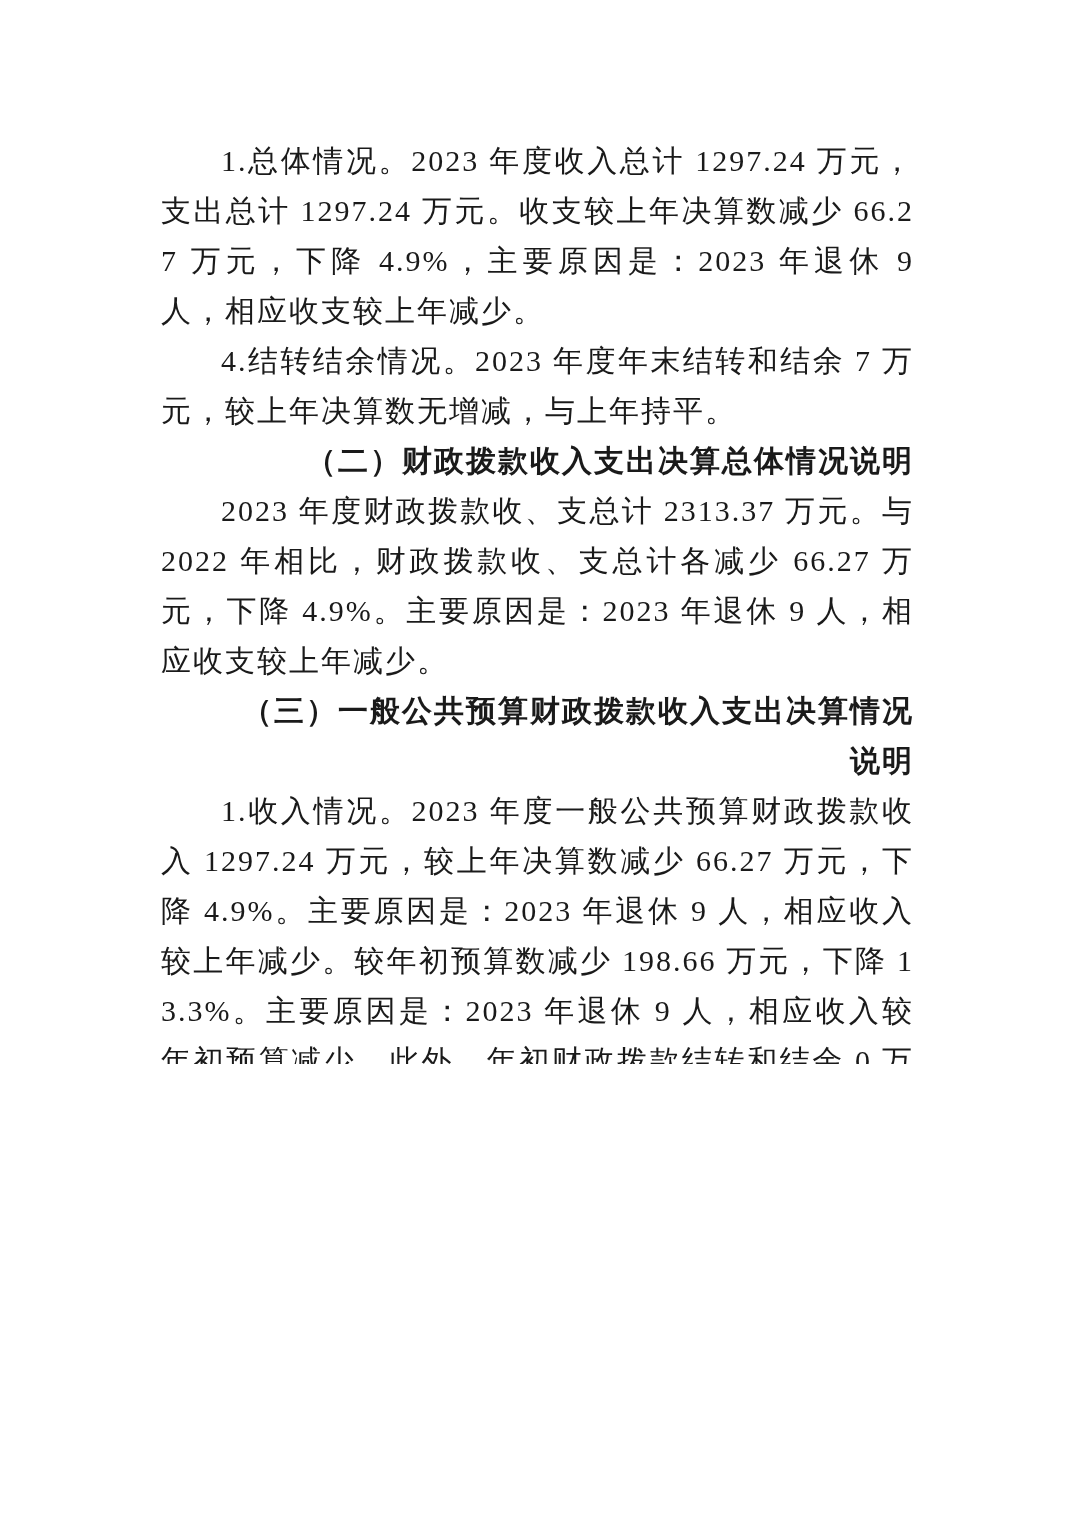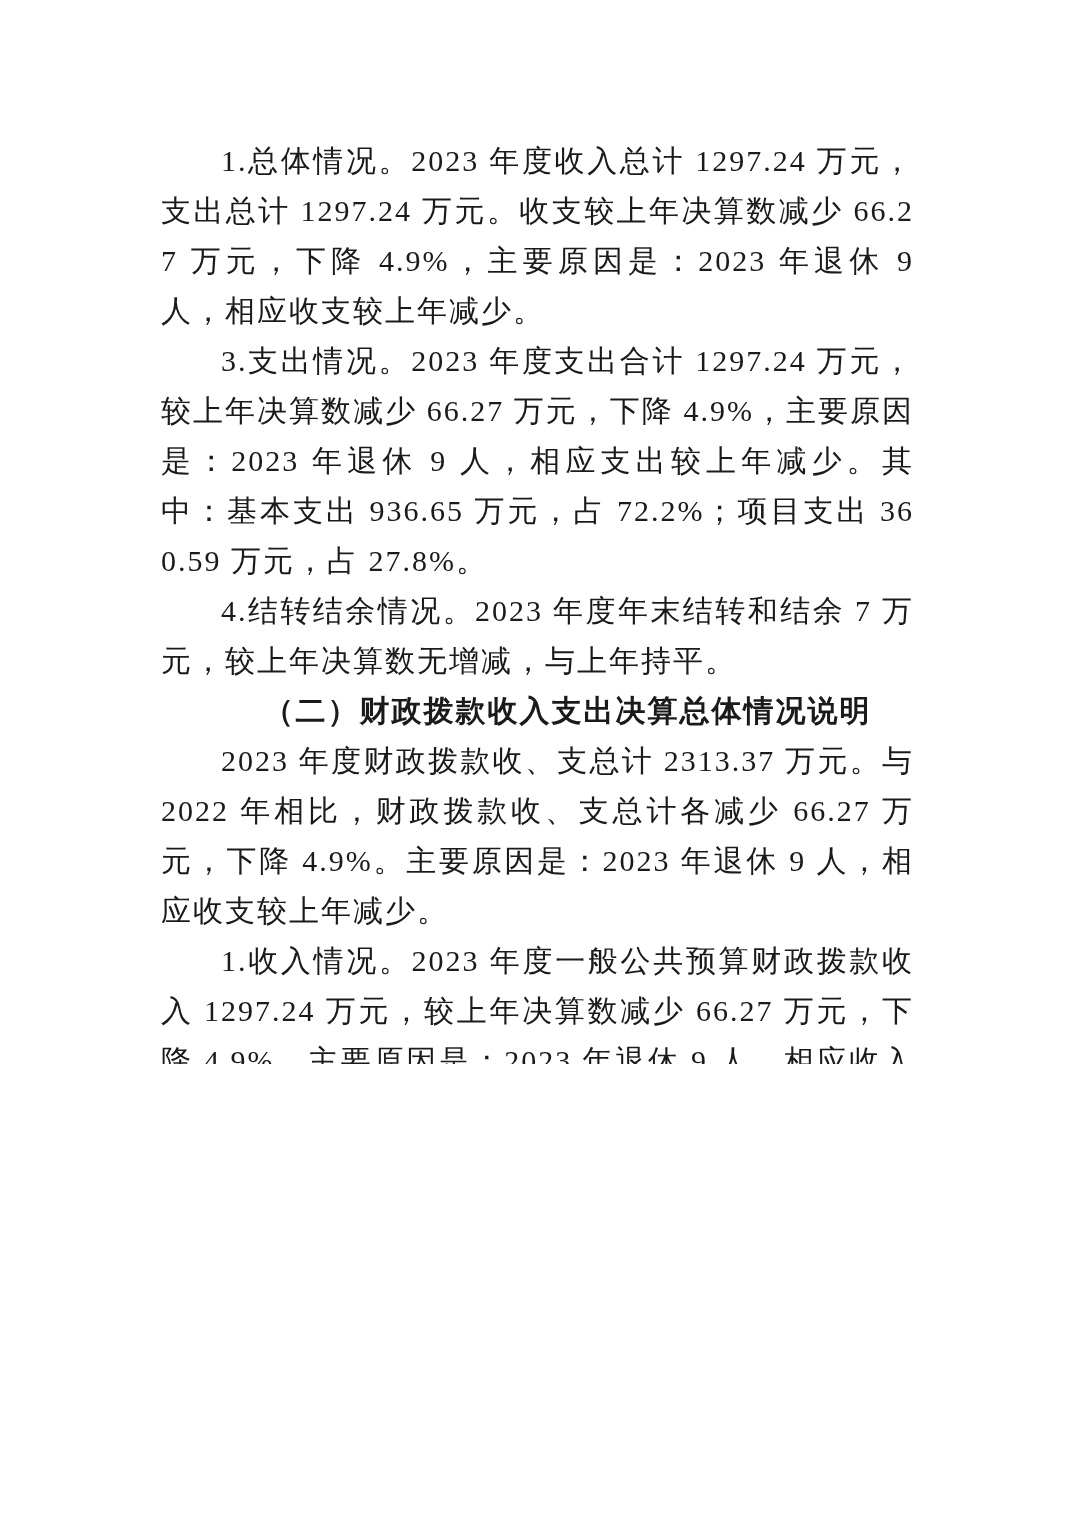--- a/index.html
+++ b/index.html
@@ -27,40 +27,40 @@
     padding: 0;
     font-size: 30px;
     line-height: 50px;
     letter-spacing: 2px;
     text-align: justify;
     text-indent: 2em;
     word-break: break-all;
   }
   .content p.heading {
     font-weight: bold;
-    text-align: center;
+    text-align: right;
   }
   .page-footer {
     position: absolute;
     left: 0;
     right: 0;
     top: 1396px;
     text-align: center;
     font-size: 21px;
     letter-spacing: 3px;
     color: #2a2a2a;
   }
 </style>
 </head>
 <body>
 
 <div class="page">
   <div class="content">
     <p class="body">1.总体情况。2023 年度收入总计 1297.24 万元，支出总计 1297.24 万元。收支较上年决算数减少 66.27 万元，下降 4.9%，主要原因是：2023 年退休 9 人，相应收支较上年减少。</p>
-    <p class="body">3.支出情况。2023 年度支出合计 1297.24 万元，较上年决算数减少 66.27 万元，下降 4.9%，主要原因是：2023 年退休 9 人，相应支出较上年减少。其中：基本支出 936.65 万元，占 72.2%；项目支出 360.59 万元，占 27.8%。</p>
     <p class="body">4.结转结余情况。2023 年度年末结转和结余 7 万元，较上年决算数无增减，与上年持平。</p>
     <p class="heading">（二）财政拨款收入支出决算总体情况说明</p>
     <p class="body">2023 年度财政拨款收、支总计 2313.37 万元。与 2022 年相比，财政拨款收、支总计各减少 66.27 万元，下降 4.9%。主要原因是：2023 年退休 9 人，相应收支较上年减少。</p>
+    <p class="heading">（三）一般公共预算财政拨款收入支出决算情况说明</p>
     <p class="body">1.收入情况。2023 年度一般公共预算财政拨款收入 1297.24 万元，较上年决算数减少 66.27 万元，下降 4.9%。主要原因是：2023 年退休 9 人，相应收入较上年减少。较年初预算数减少 198.66 万元，下降 13.3%。主要原因是：2023 年退休 9 人，相应收入较年初预算减少。此外，年初财政拨款结转和结余 0 万元。</p>
   </div>
 
   <div class="page-footer">- 2 -</div>
 </div>
 
 </body></html>

